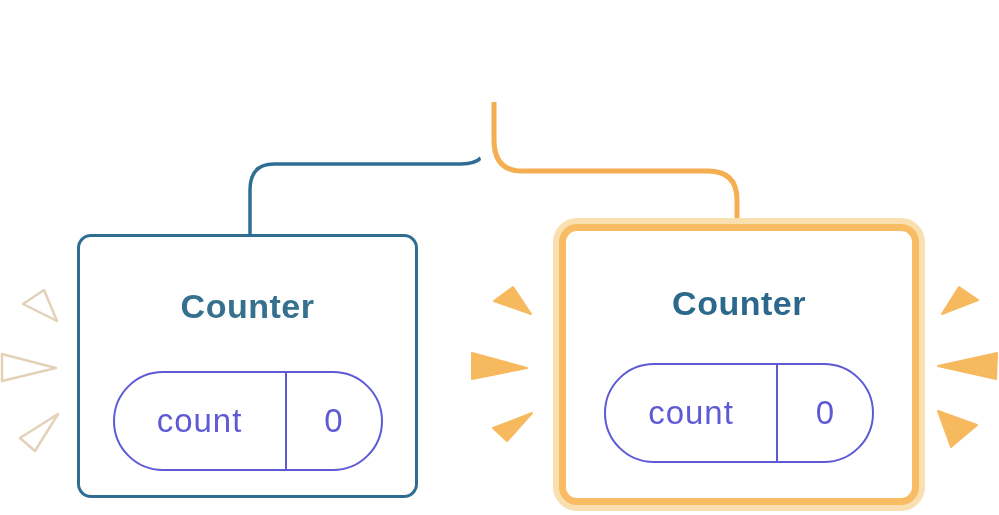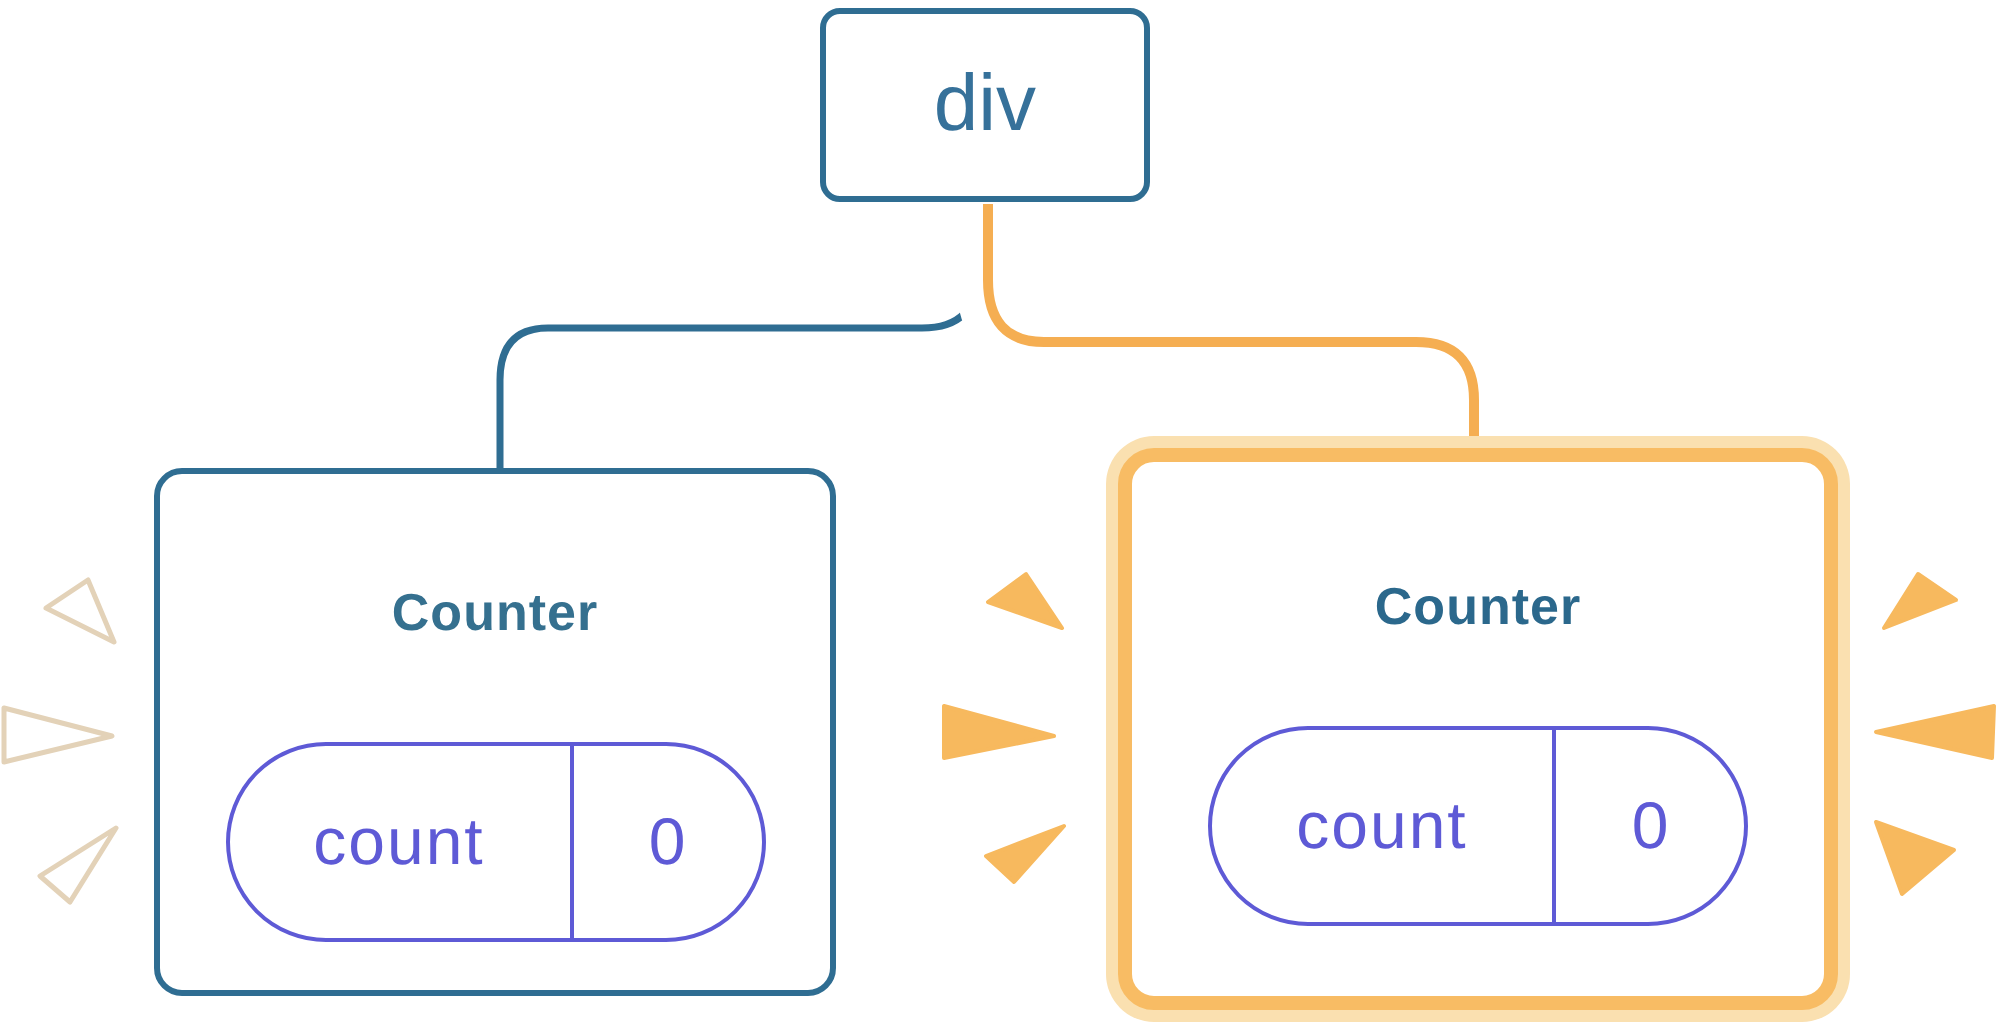--- a/index.html
+++ b/index.html
@@ -46,21 +46,21 @@
     border:3px solid var(--blue_border);border-radius:14px;
     padding-top:52px;
   }
   .counter-right{
     left:559px;top:224px;width:360px;height:281px;
     border:7px solid var(--frame_orange);border-radius:18px;
     box-shadow:0 0 0 6px var(--frame_light);
     padding-top:55px;
   }
   .card-title{
-    font-size:26px;font-weight:600;color:var(--title_blue);
+    font-size:34px;font-weight:600;color:var(--title_blue);
     line-height:34px;letter-spacing:.5px;
   }
   .counter-right .card-title{font-weight:800;color:var(--title_blue_strong);}
   .counter-left .card-title{margin-bottom:38px;}
   .counter-right .card-title{margin-bottom:33px;}
   .state-pill{
     width:270px;height:100px;box-sizing:border-box;
     border:2px solid var(--indigo);border-radius:52px;
     display:flex;align-items:stretch;color:var(--indigo);
     font-size:33px;background:#fff;margin-top:10px;
@@ -95,23 +95,20 @@
       <polygon class="ray-orange" points="493,428 507,441 532,413"></polygon>
     </g>
 
     <g>
       <polygon class="ray-orange" points="942,314 959,287 978,300"></polygon>
       <polygon class="ray-orange" points="997,353 996,379 938,366"></polygon>
       <polygon class="ray-orange" points="938,411 977,425 951,447"></polygon>
     </g>
   </svg>
 
-  <div class="node div-node">
-    <span>div</span>
-  </div>
 
   <div class="counter-card counter-left">
     <div class="card-title">Counter</div>
     <div class="state-pill">
       <div class="pill-key">count</div>
       <div class="pill-value">0</div>
     </div>
   </div>
 
   <div class="counter-card counter-right">

